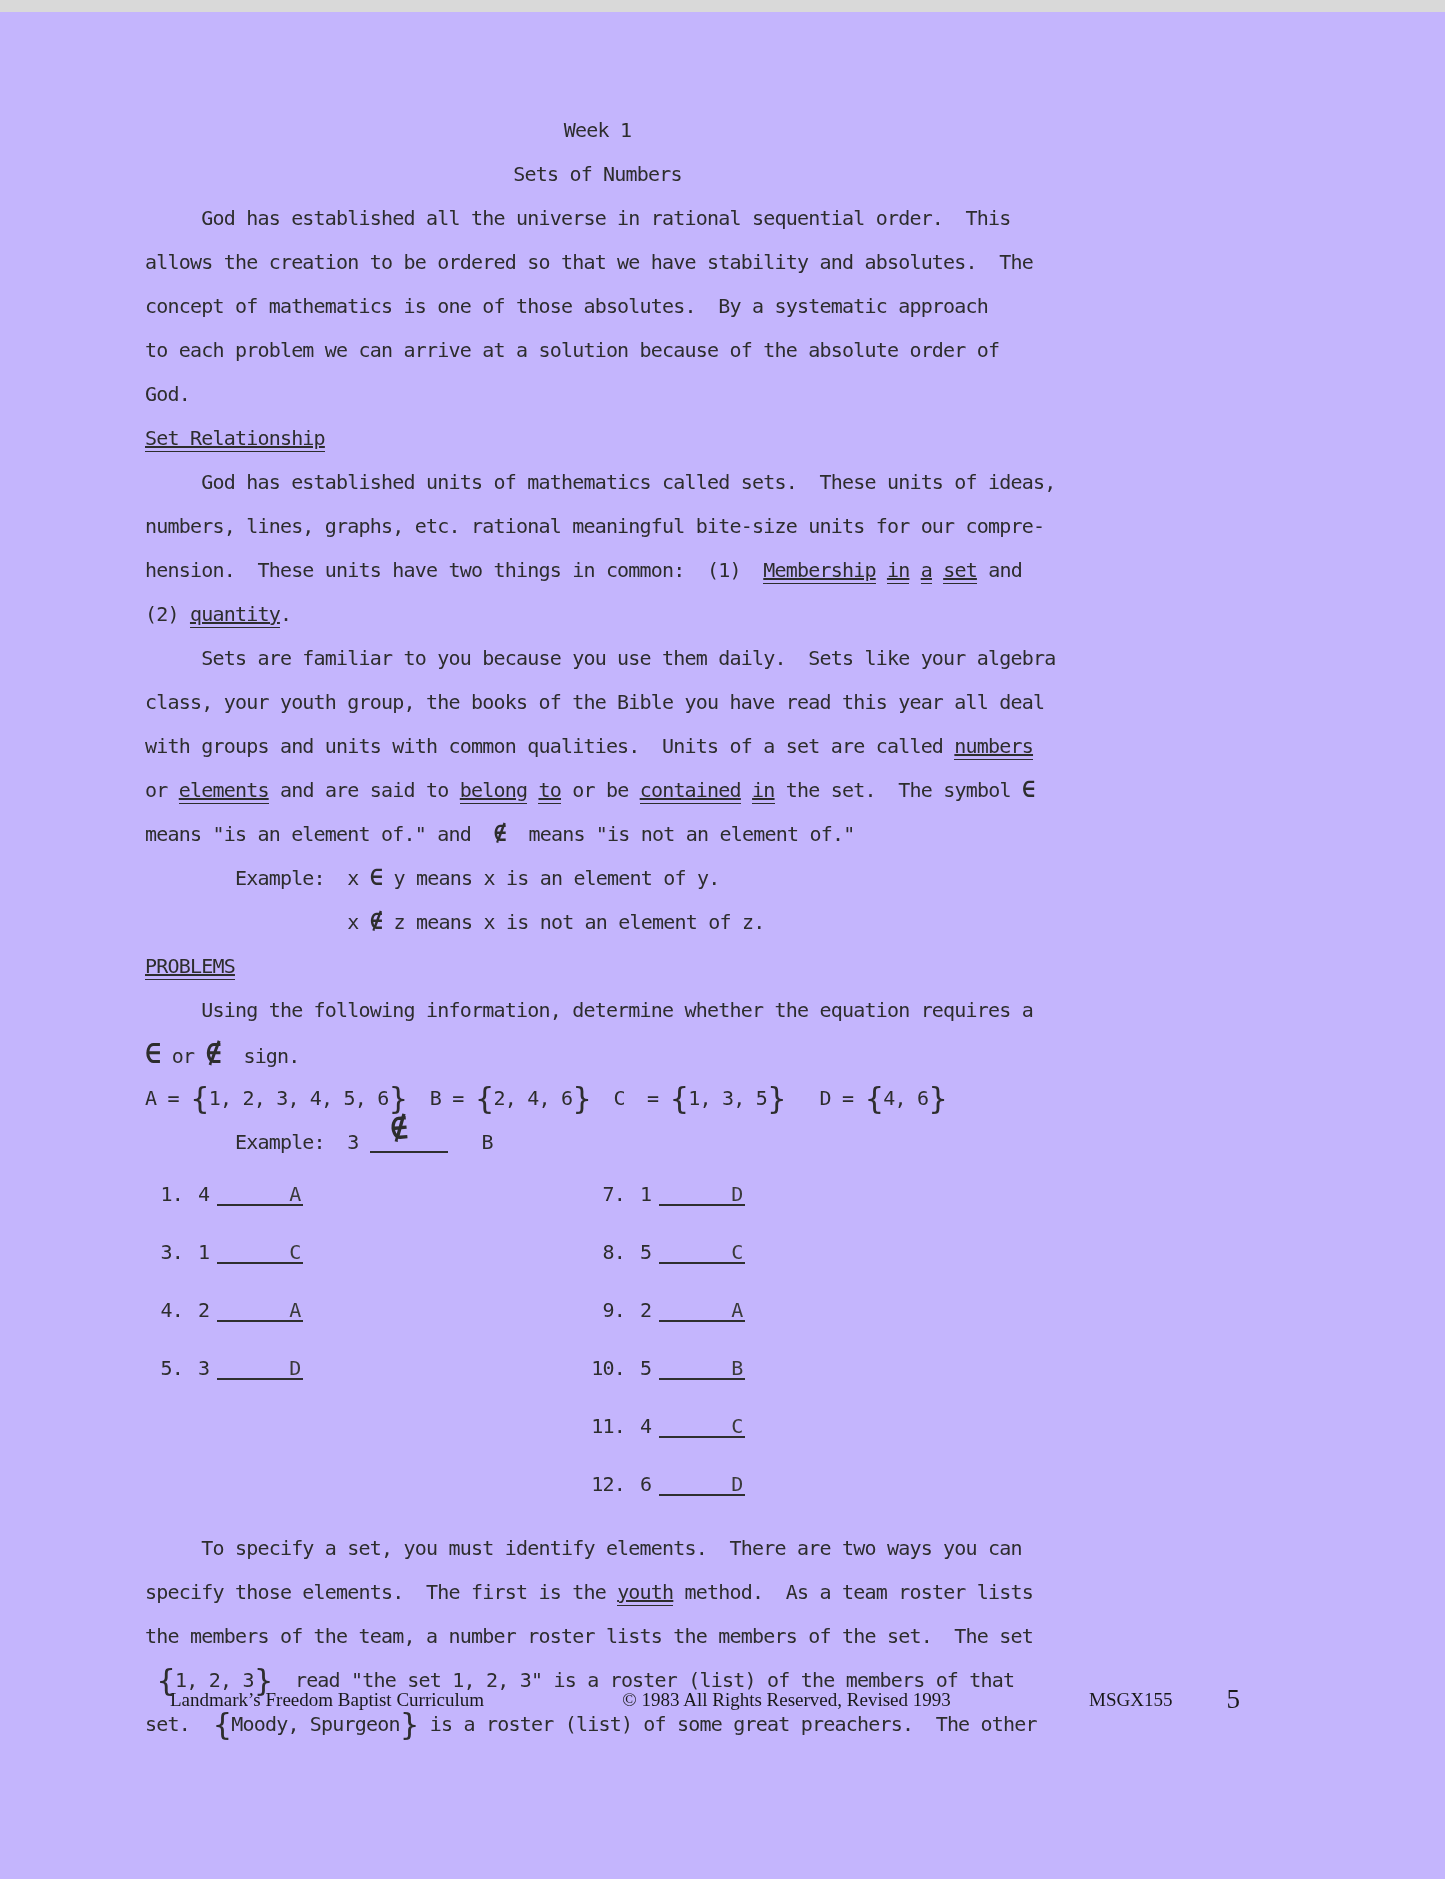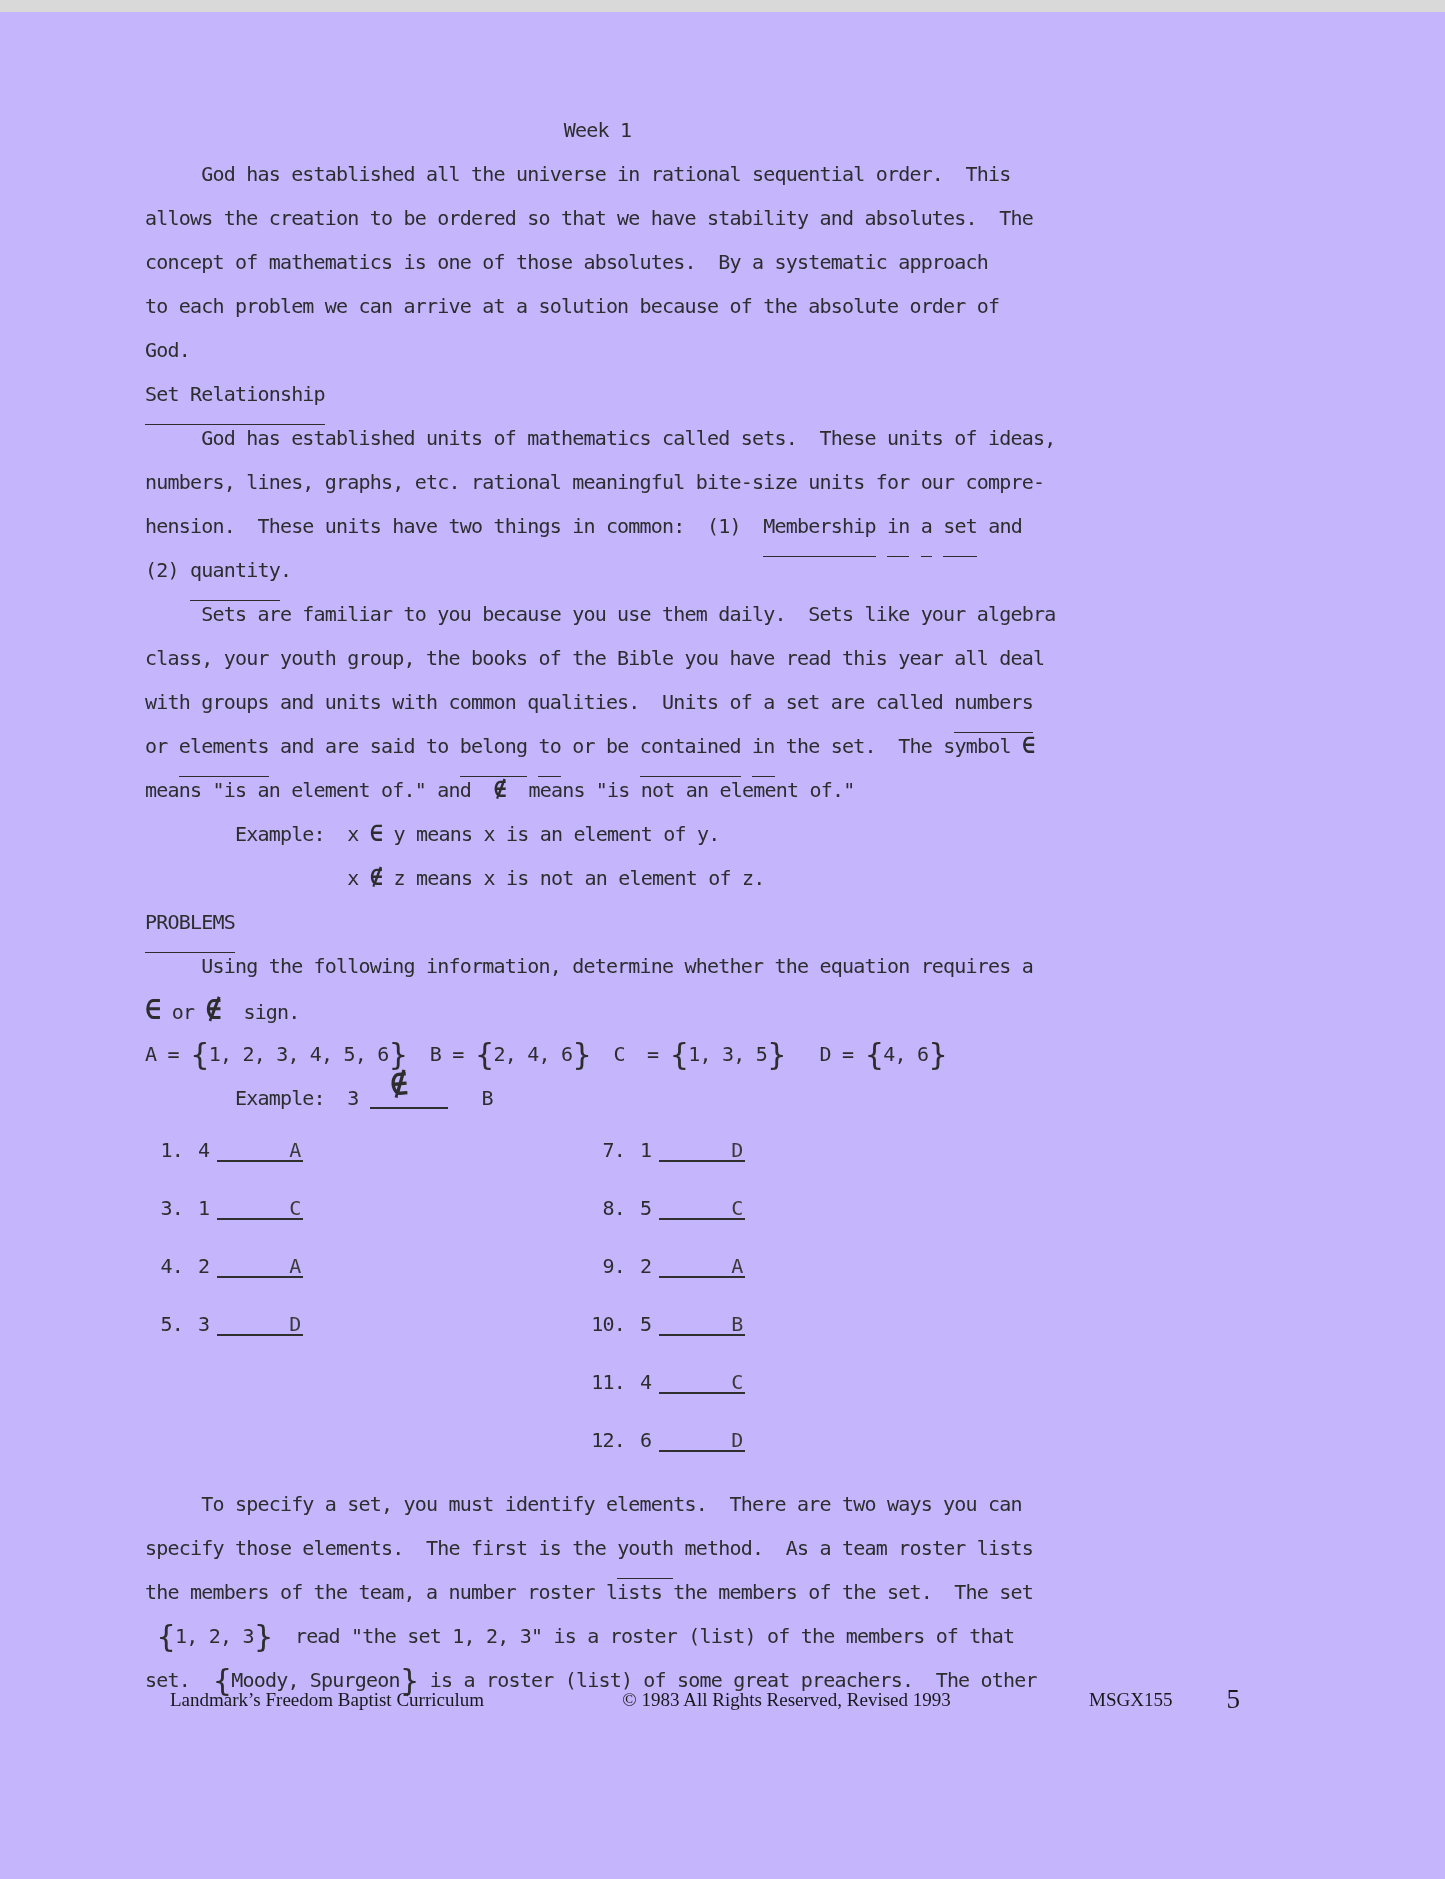--- a/index.html
+++ b/index.html
@@ -11,21 +11,21 @@
     font-family:"DejaVu Sans Mono","Liberation Mono",monospace;
     color:#2d2d2d;
     overflow:hidden;
   }
   .content{
     position:absolute;left:145px;top:96px;width:905px;
     font-size:20px;letter-spacing:-0.8px;
   }
   .line{height:44px;line-height:44px;white-space:pre;}
   .center{text-align:center;}
-  .u{border-bottom:1.7px solid currentColor;padding-bottom:18px;}
+  .u{border-bottom:1.7px solid currentColor;padding-bottom:1px;text-decoration:underline;}
   .sym{font-weight:700;font-size:22px;}
   .big{font-size:27px;font-weight:700;}
   .brace{font-size:31px;font-family:"DejaVu Sans","Liberation Sans",sans-serif;vertical-align:-4px;font-weight:400;letter-spacing:-1px;}
   .blank{position:relative;display:inline-block;width:78px;height:3px;border-bottom:2.5px solid #2f2f2f;transform:translateY(4px);}
   .hand{position:absolute;left:20px;top:-34px;font-size:30px;font-weight:700;transform:rotate(-5deg);line-height:30px;}
   
   .problems{margin:8px 0 6px 2px;}
   .prob-grid{display:flex;}
   .prob-col-left{width:442px;}
   .prob-row{height:58px;line-height:44px;white-space:pre;}
@@ -41,20 +41,21 @@
   }
   .footer-right{display:flex;align-items:center;}
   .pageno{font-size:27px;margin-left:54px;font-weight:500;}
 </style>
 </head>
 <body>
 
 <div class="page">
   <div class="content">
     <div class="line center">Week 1</div>
+    <div class="line center">Sets of Numbers</div>
 
     <div id="blocks-top">
         <div>
           <div class="line"><span>     God has established all the universe in rational sequential order.  This</span></div>
           <div class="line"><span>allows the creation to be ordered so that we have stability and absolutes.  The</span></div>
           <div class="line"><span>concept of mathematics is one of those absolutes.  By a systematic approach</span></div>
           <div class="line"><span>to each problem we can arrive at a solution because of the absolute order of</span></div>
           <div class="line"><span>God.</span></div>
         </div>
         <div>

